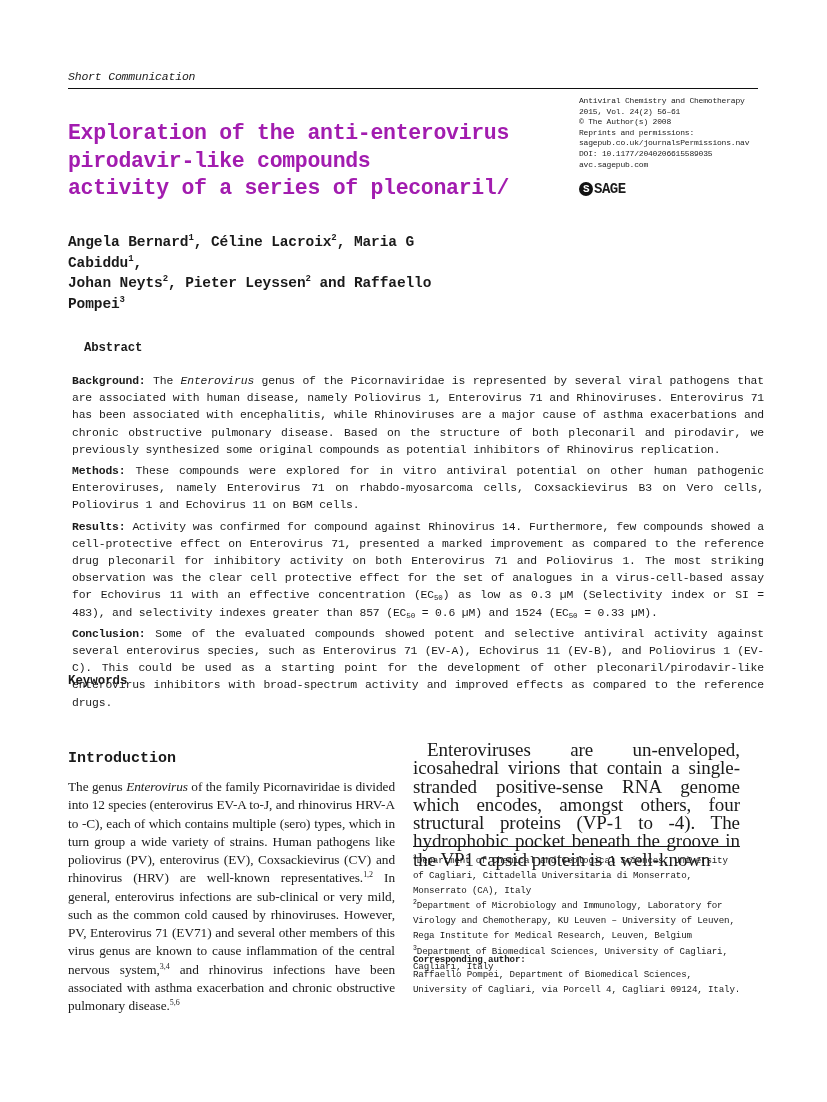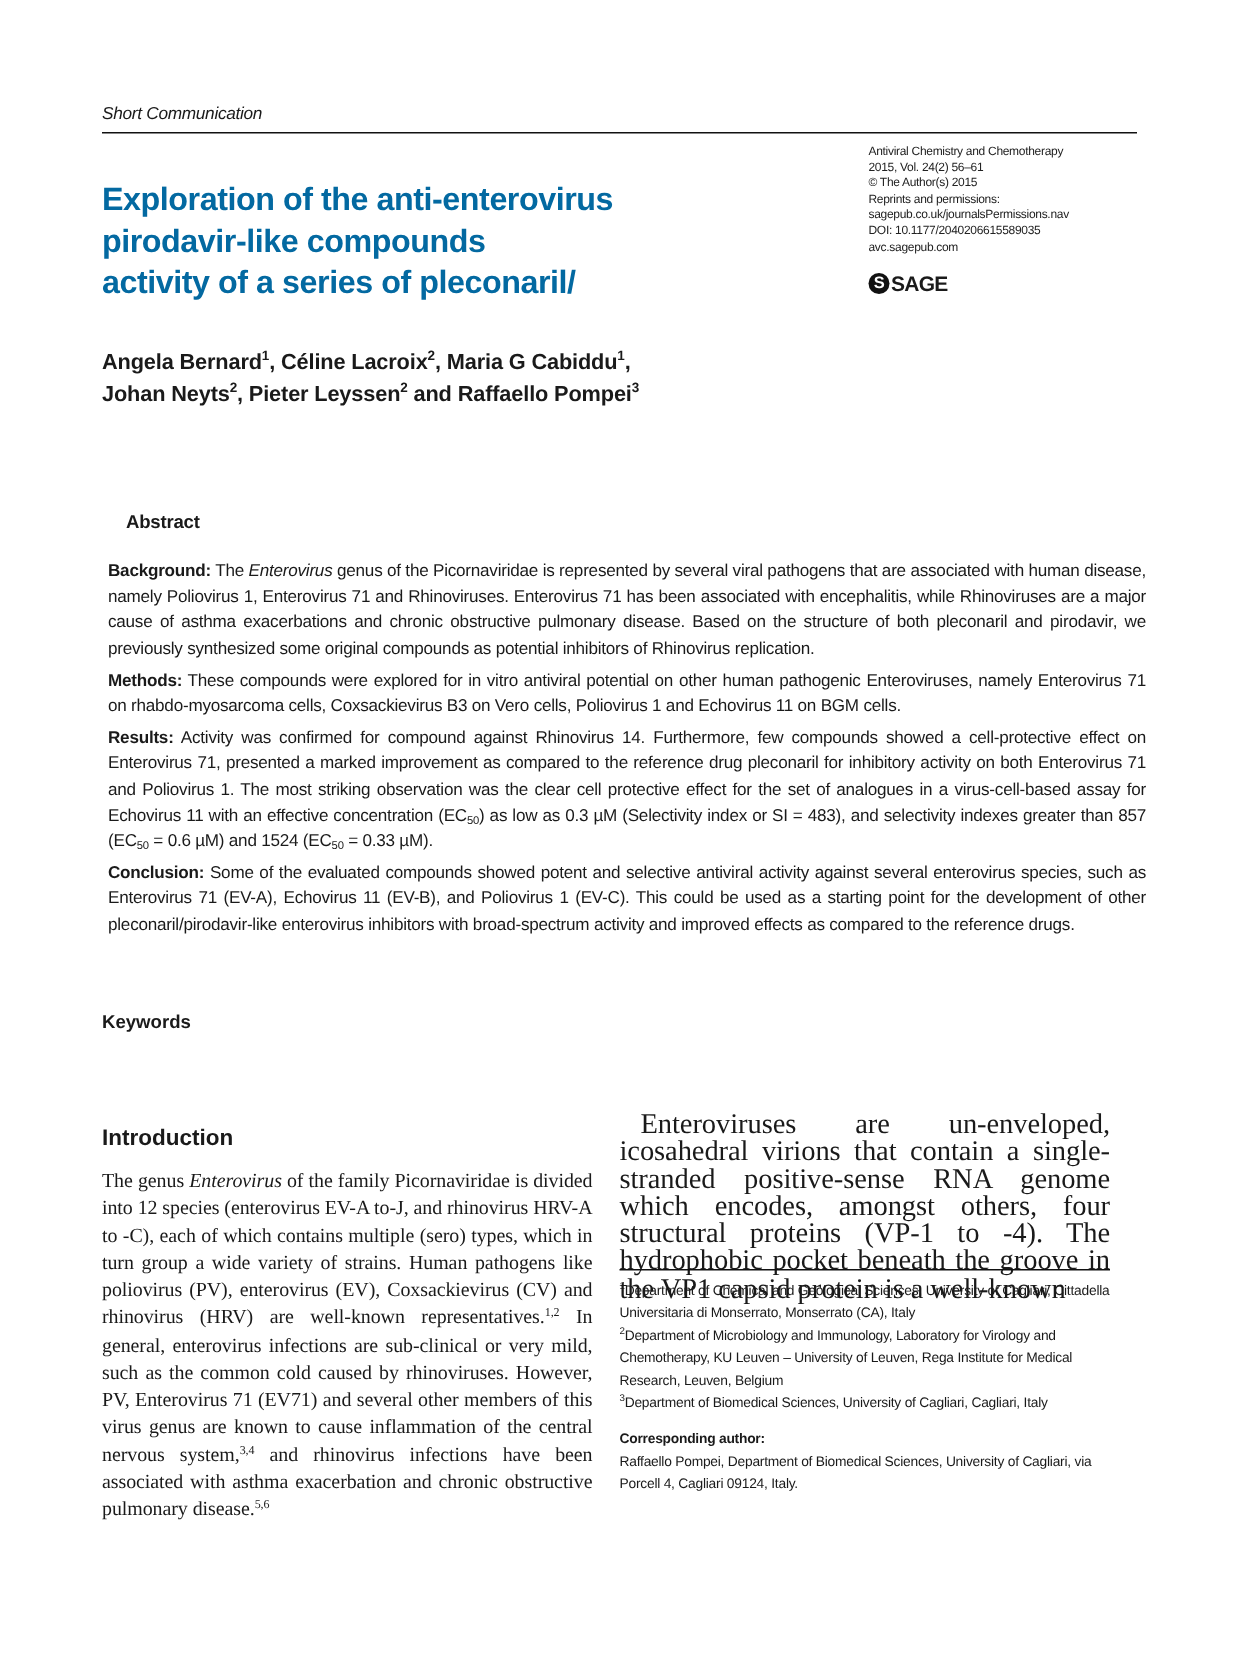--- a/index.html
+++ b/index.html
@@ -1,28 +1,28 @@
 <!DOCTYPE html>
 <html><head>
 <meta charset="utf-8">
 <style>
   html, body { margin:0; padding:0; background:#ffffff; }
   body { width:827px; height:1102px; position:relative; overflow:hidden; color:#1a1a1a; }
-  .sans { font-family:Liberation Sans, sans-serif; }
+  .sans { font-family:Liberation Mono, monospace; }
   .serif { font-family:"Liberation Serif", "DejaVu Serif", serif; }
   .abs { position:absolute; }
 
   #section-label { left:68px; top:70px; font-size:11.5px; font-style:italic; letter-spacing:-0.2px; }
   #top-rule { left:68px; top:88px; width:690px; height:0; border-top:1.3px solid #111; }
 
   #journal-info { left:579px; top:96px; font-size:8px; line-height:10.6px; letter-spacing:-0.2px; color:#222; }
   #sage-logo { left:579px; top:181px; font-size:14px; font-weight:bold; letter-spacing:-0.5px; display:flex; align-items:center; }
   #sage-logo .s-circle { display:inline-block; width:14px; height:14px; border-radius:50%; background:#111; color:#fff; font-size:11px; line-height:14px; text-align:center; margin-right:1px; }
 
-  #title { left:68px; top:120px; width:470px; font-size:21.5px; font-weight:bold; line-height:27.5px; letter-spacing:-0.3px; color:#0369a1; }
+  #title { left:68px; top:120px; width:470px; font-size:21.5px; font-weight:bold; line-height:27.5px; letter-spacing:-0.3px; color:#a21caf; }
   #authors { left:68px; top:232px; width:420px; font-size:14.5px; font-weight:bold; line-height:20.5px; letter-spacing:-0.1px; }
   #authors sup { font-size:9px; vertical-align:6px; line-height:0; }
 
   #abstract { left:68px; top:324px; width:700px; font-size:11.4px; line-height:17.2px; letter-spacing:-0.15px; text-align:justify; }
   #abstract h3 { margin:16px; font-size:12.4px; font-weight:bold; line-height:17px; }
   #abstract p { margin:4px; }
   #abstract b { font-weight:bold; }
   #abstract sub { font-size:7.5px; vertical-align:-2px; line-height:0; }
 
   #keywords { left:68px; top:673px; width:700px; font-size:11.4px; line-height:17px; }
@@ -42,21 +42,21 @@
 </style>
 </head>
 <body>
 
 <div id="section-label" class="abs sans">Short Communication</div>
 <div id="top-rule" class="abs"></div>
 
 <div id="journal-info" class="abs sans">
   <div>Antiviral Chemistry and Chemotherapy</div>
   <div>2015, Vol. 24(2) 56–61</div>
-  <div>© The Author(s) 2015</div>
+  <div>© The Author(s) 2008</div>
   <div>Reprints and permissions:</div>
   <div>sagepub.co.uk/journalsPermissions.nav</div>
   <div>DOI: 10.1177/2040206615589035</div>
   <div>avc.sagepub.com</div>
 </div>
 <div id="sage-logo" class="abs sans">
   <span class="s-circle">S</span>
   <span>SAGE</span>
 </div>
 

